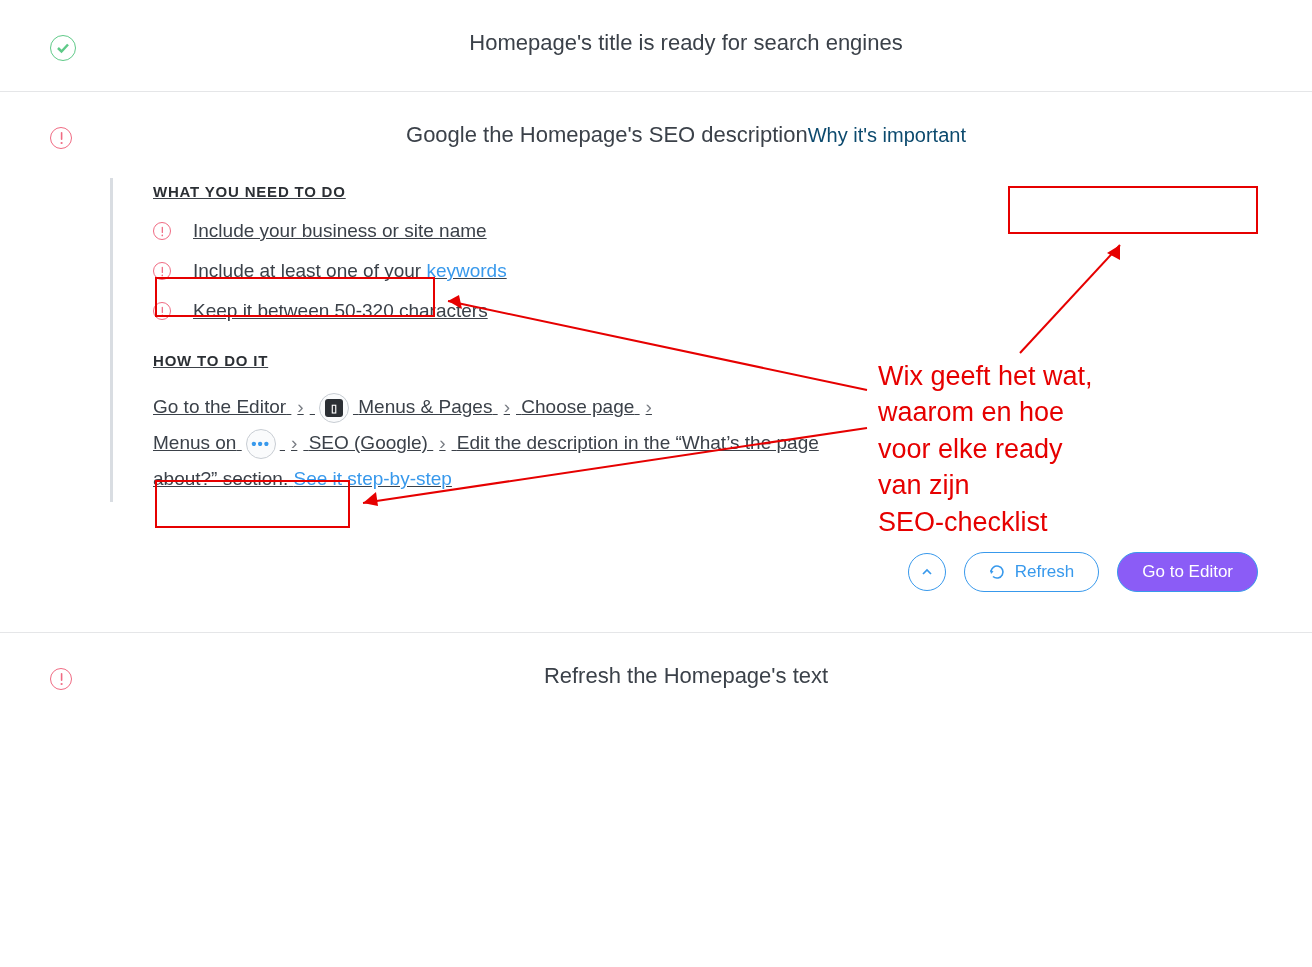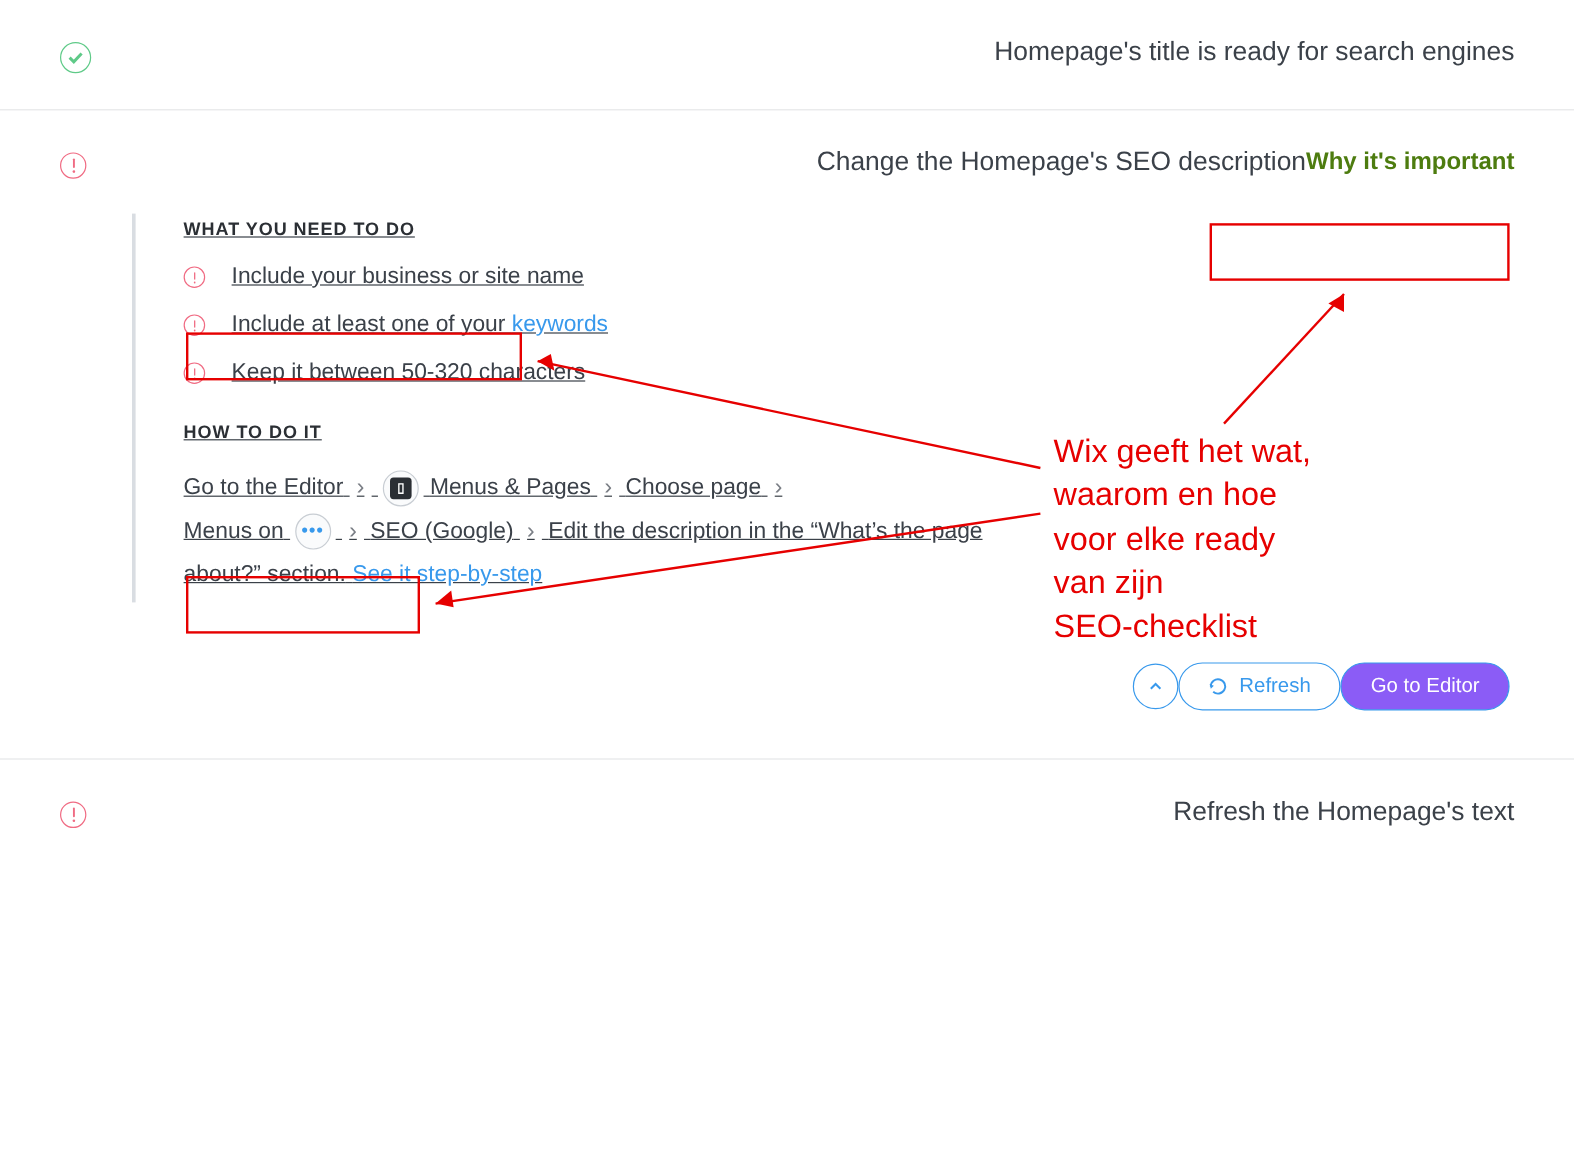--- a/index.html
+++ b/index.html
@@ -20,32 +20,32 @@
   .row.no-border { border-bottom: none; padding-bottom: 40px; }
   .status-icon-wrap {
     flex: 0 0 60px;
     display: flex;
     justify-content: flex-start;
     padding-top: 5px;
   }
   .row-body { flex: 1; }
   .row-top {
     display: flex;
-    justify-content: flex-end;
+    justify-content: center;
     align-items: center;
   }
   .row-title {
     font-size: 22px;
     font-weight: 300;
     color: #3b4149;
   }
   .why-link {
-    color: #4d7c0f;
+    color: #0c4a6e;
     font-size: 20px;
-    font-weight: 700;
+    font-weight: 400;
     cursor: pointer;
     text-decoration: none;
   }
   
   .check-circle {
     width: 26px; height: 26px;
     border: 1.8px solid #5fca88;
     border-radius: 50%;
     display: flex; align-items: center; justify-content: center;
   }
@@ -123,20 +123,21 @@
     font-size: 15px;
     font-weight: 700;
     letter-spacing: 1px;
     line-height: 0;
   }
 
   
   .actions {
     display: flex;
     justify-content: flex-end;
+    gap: 18px;
     margin: 50px 4px 0 0;
     align-items: center;
   }
   .circle-btn {
     width: 38px; height: 38px;
     border: 1.5px solid #3899ec;
     border-radius: 50%;
     display: inline-flex;
     align-items: center; justify-content: center;
     background: #fff;
@@ -210,21 +211,21 @@
   <div class="status-icon-wrap">
     <span class="alert-circle">
       <svg viewBox="0 0 3 14">
           <rect x="0.8" y="1" width="1.6" height="8" rx="0.8" fill="#f06b83"></rect>
           <circle cx="1.6" cy="12" r="1.1" fill="#f06b83"></circle>
         </svg>
     </span>
   </div>
   <div class="row-body">
     <div class="row-top">
-      <div class="row-title">Change the Homepage's SEO description</div>
+      <div class="row-title">Google the Homepage's SEO description</div>
       <a class="why-link">Why it's important</a>
     </div>
 
     <div class="detail-panel">
       <div class="section-label">WHAT YOU NEED TO DO</div>
       <ul class="need-list">
         <li>
           <span class="alert-circle alert-small">
             <svg viewBox="0 0 3 14">
                 <rect x="0.8" y="1" width="1.6" height="8" rx="0.8" fill="#f06b83"></rect>

